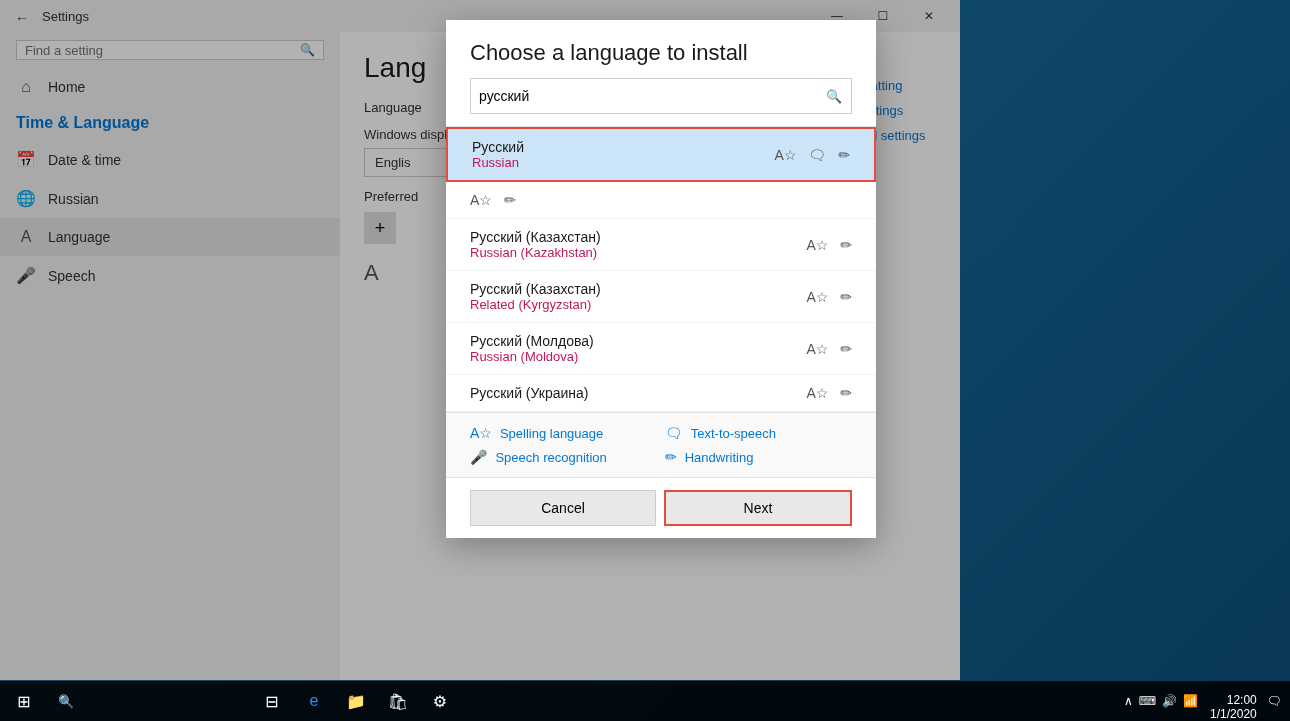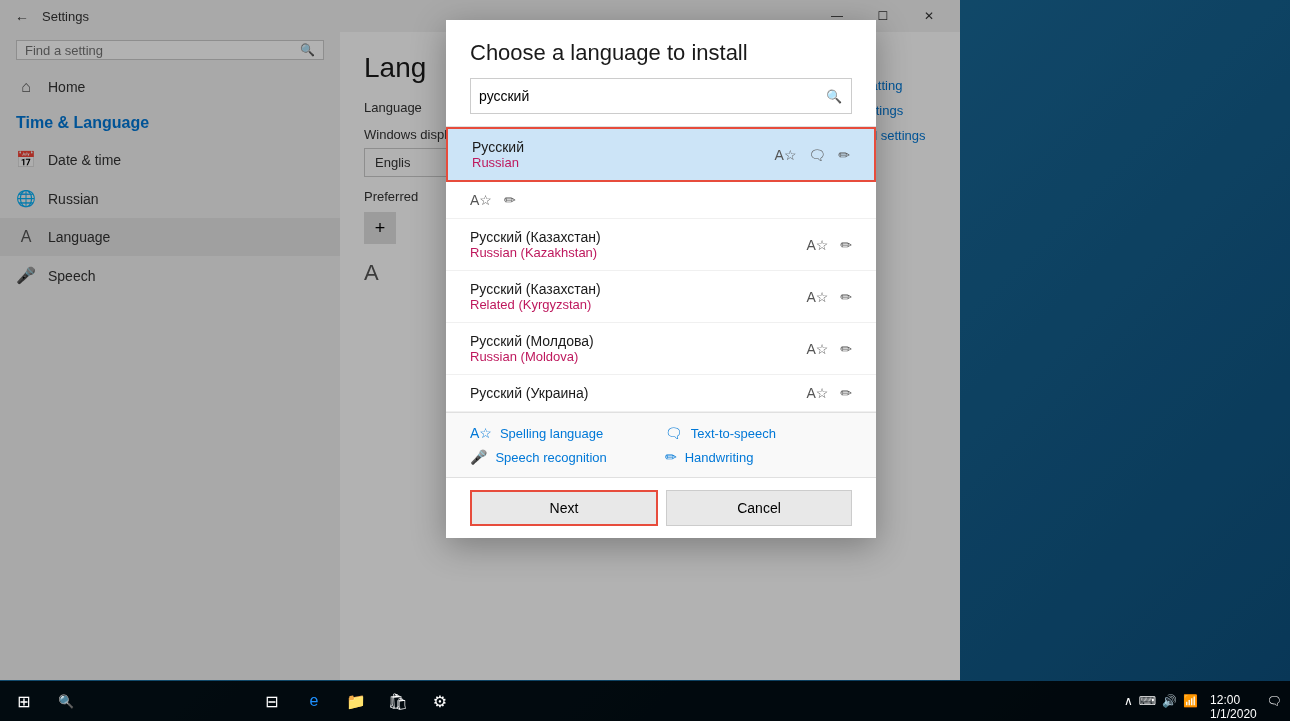--- a/index.html
+++ b/index.html
@@ -505,22 +505,22 @@
         <span class="feature-icon">🎤</span>
         <span>Speech recognition</span>
       </div>
       <div class="feature-item">
         <span class="feature-icon">✏</span>
         <span>Handwriting</span>
       </div>
     </div>
 
     <div class="modal-buttons">
+      <button class="modal-btn">Cancel</button>
       <button class="modal-btn primary">Next</button>
-      <button class="modal-btn">Cancel</button>
     </div>
   </div>
 </div>
 
 <div class="taskbar">
   <div class="taskbar-start">⊞</div>
   <div class="taskbar-search">
     <span>🔍</span>
   </div>
   <div class="taskbar-icons">
@@ -530,19 +530,19 @@
     <div class="taskbar-icon">🛍</div>
     <div class="taskbar-icon">⚙</div>
   </div>
   <div class="taskbar-tray">
     <div class="taskbar-tray-icons">
       <span>∧</span>
       <span>⌨</span>
       <span>🔊</span>
       <span>📶</span>
     </div>
-    <div style="margin-top:12px;">
+    <div style="text-align:right;margin-top:12px;">
       <div>12:00</div>
       <div>1/1/2020</div>
     </div>
     <span style="margin-left:6px;">🗨</span>
   </div>
 </div>
 
 </body></html>

